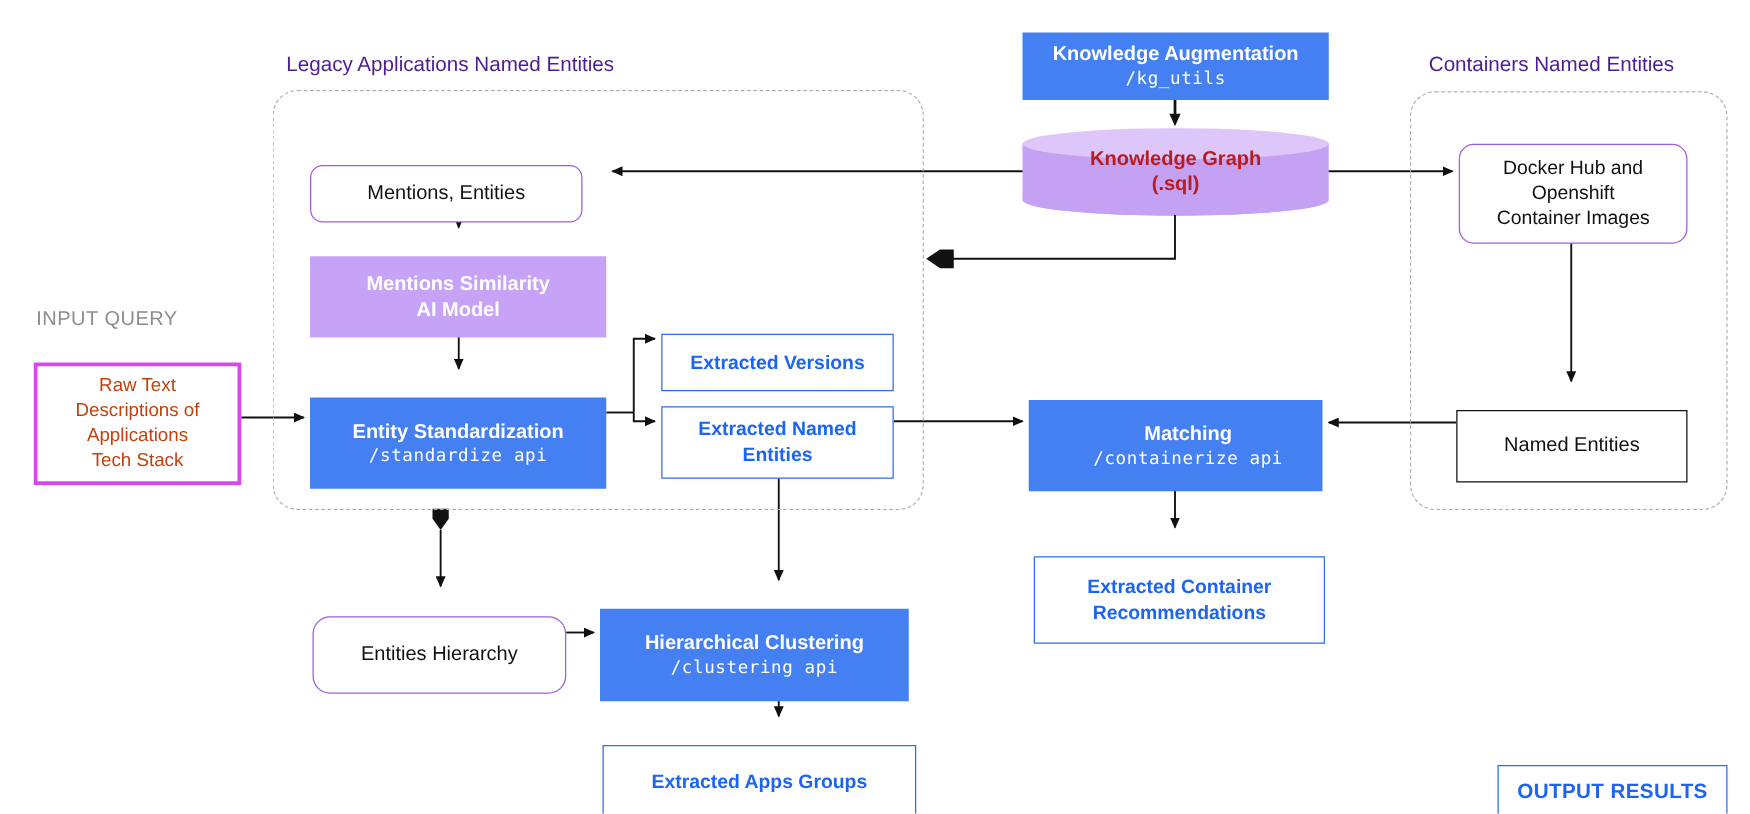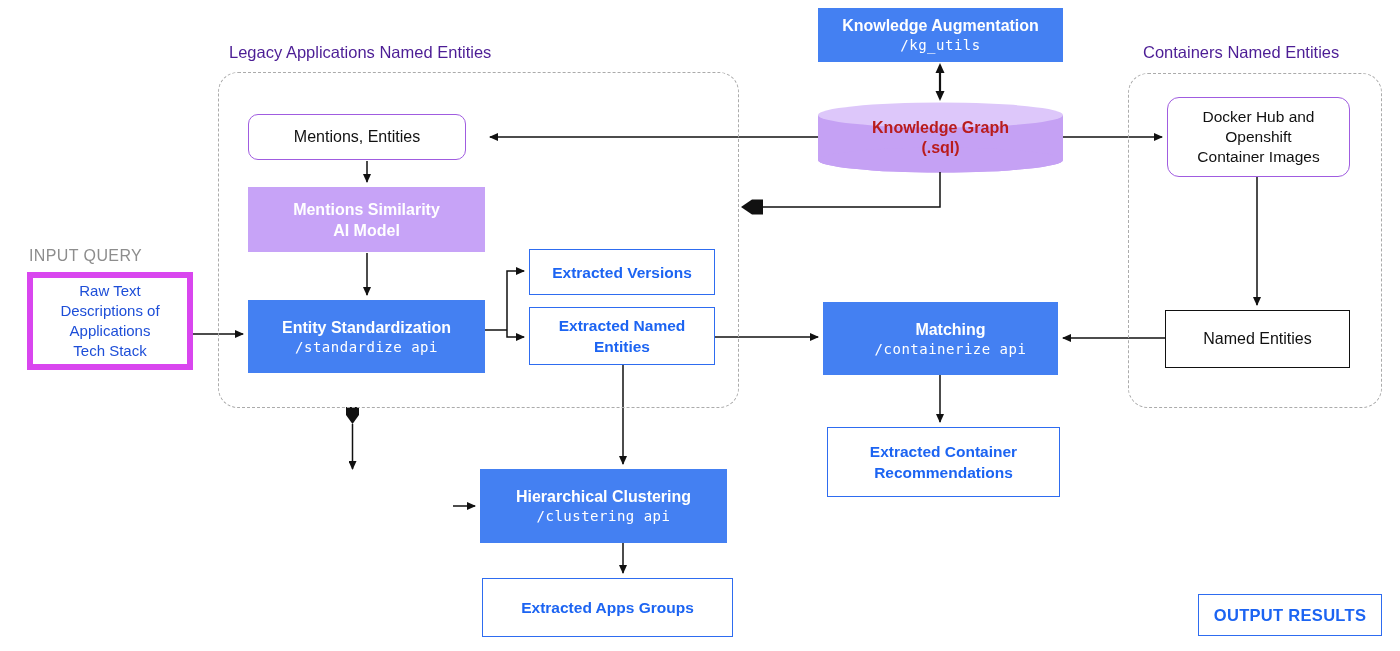--- a/index.html
+++ b/index.html
@@ -3,33 +3,33 @@
 <meta charset="utf-8">
 <style>
   html,body{margin:0;padding:0;background:#ffffff;}
   .canvas{
     position:relative;width:1400px;height:651px;background:#ffffff;overflow:hidden;
     font-family:"Liberation Sans",sans-serif;color:#161616;
   }
   .layer{position:absolute;left:0;top:0;width:1400px;height:651px;}
   .node{
     position:absolute;box-sizing:border-box;display:flex;flex-direction:column;
-    align-items:center;justify-content:center;text-align:center;background:#fff;
+    align-items:center;justify-content:center;text-align:center;background:#fff;margin-top:18px;
   }
   .node .lbl{white-space:pre-line;line-height:20px;font-size:16px;}
   .blue-fill{background:#4480f2;color:#ffffff;border:none;}
   .blue-fill .ttl{font-weight:700;font-size:16px;line-height:21px;}
   .blue-fill .api{font-family:"DejaVu Sans Mono","Liberation Mono",monospace;font-size:14px;line-height:19px;letter-spacing:0.5px;}
   .purple-fill{background:#c7a3f7;color:#ffffff;border:none;}
   .purple-fill .lbl{font-weight:700;line-height:21px;}
   .blue-outline{border:1.4px solid #2e6cf0;color:#1c64f2;}
   .blue-outline .lbl{font-weight:700;font-size:15.5px;line-height:21px;}
   .purple-outline{border:1.4px solid #a05ce0;border-radius:10px;color:#111;}
   .black-outline{border:1.4px solid #111;color:#111;}
-  .gray-outline{border:6px solid #d946ef;color:#1d4ed8;}
+  .gray-outline{border:3px solid #d946ef;color:#c2410c;}
   .gray-outline .lbl{font-size:15px;line-height:20px;}
   .dashed-group{
     position:absolute;box-sizing:border-box;border:1.5px dashed #ababab;border-radius:20px;background:transparent;
   }
   .group-title{position:absolute;font-size:16.5px;color:#4c1d95;}
   .side-label{position:absolute;font-size:16px;font-weight:500;color:#8d8d8d;letter-spacing:0.4px;}
   .cyl-text{position:absolute;color:#b91c1c;font-weight:700;font-size:16px;line-height:20px;text-align:center;white-space:pre-line;}
 </style>
 </head>
 <body>
@@ -148,20 +148,23 @@
   <div class="node purple-outline" style="left:1167px;top:97px;width:183px;height:80px;border-radius:12px;">
     <span class="lbl" style="font-size:15.5px;">Docker Hub and
 Openshift
 Container Images</span>
   </div>
 
   <div class="node black-outline" style="left:1165px;top:310px;width:185px;height:58px;">
     <span class="lbl">Named Entities</span>
   </div>
 
+  <div class="node purple-outline" style="left:250px;top:475px;width:203px;height:62px;border-radius:14px;">
+    <span class="lbl">Entities Hierarchy</span>
+  </div>
 
   <div class="node blue-fill" style="left:480px;top:469px;width:247px;height:74px;">
     <span class="ttl">Hierarchical Clustering</span>
     <span class="api">/clustering api</span>
   </div>
 
   <div class="node blue-outline" style="left:482px;top:578px;width:251px;height:59px;">
     <span class="lbl">Extracted Apps Groups</span>
   </div>
 

